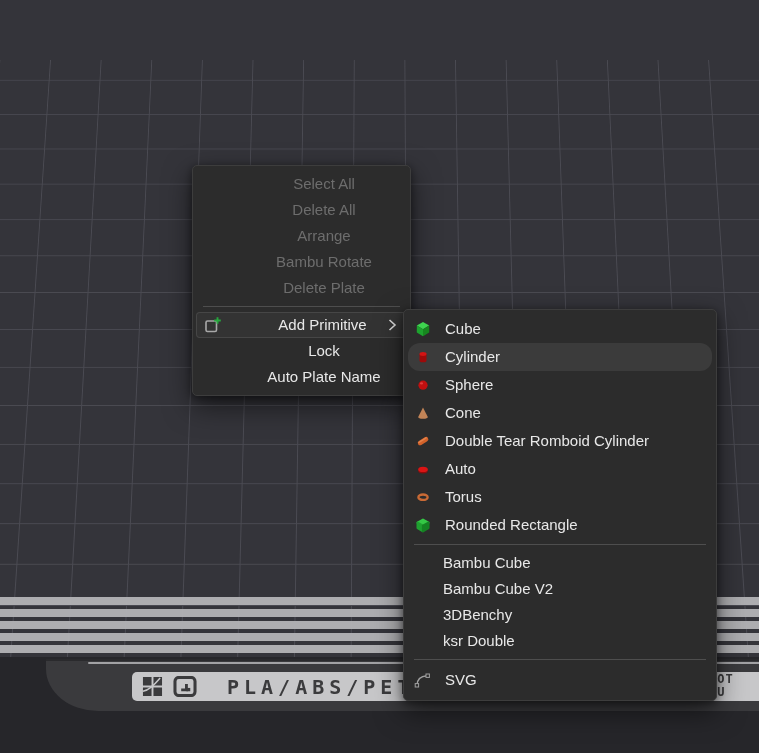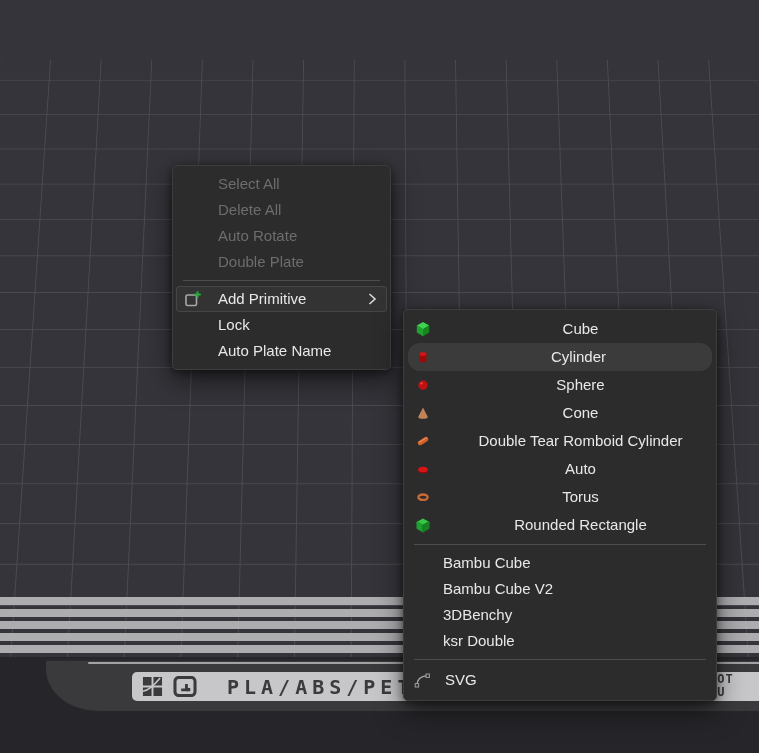--- a/index.html
+++ b/index.html
@@ -29,31 +29,31 @@
   .plate-label{position:absolute;left:95px;top:50%;transform:translateY(-50%);
                font-family:"DejaVu Sans Mono",monospace;font-weight:bold;font-size:20px;
                letter-spacing:5px;color:#3b3b3d;white-space:nowrap;}
   .warn-text{position:absolute;left:577px;top:1px;font-family:"DejaVu Sans Mono",monospace;
              font-weight:bold;font-size:12px;line-height:13px;letter-spacing:1px;color:#3b3b3d;white-space:nowrap;}
 
   
   .menu{position:absolute;background:#2c2c2c;border:1px solid #3d3d3d;border-radius:5px;
         padding:5px 0;box-shadow:0 10px 28px rgba(0,0,0,.55),0 2px 8px rgba(0,0,0,.45);
         box-sizing:border-box;color:#e8e8e8;font-size:15px;}
-  .main-menu{left:172px;top:165px;width:219px;}
+  .main-menu{left:192px;top:165px;width:219px;text-align:center;}
   .sub-menu{left:403px;top:309px;width:314px;}
 
   .mrow{position:relative;height:26px;line-height:26px;padding-left:45px;white-space:nowrap;}
   .mrow.disabled{color:#6d6d6d;}
   .mrow.active{background:#333333;box-shadow:inset 0 0 0 1px #464646;border-radius:4px;
                margin:0 3px;padding-left:42px;}
   .micon{position:absolute;left:8px;top:4px;width:18px;height:18px;}
   .chev{position:absolute;right:10px;top:7px;width:9px;height:12px;}
 
-  .srow{position:relative;height:28px;line-height:28px;padding-left:41px;white-space:nowrap;text-align:center;}
+  .srow{position:relative;height:28px;line-height:28px;padding-left:41px;white-space:nowrap;}
   .srow .sicon{position:absolute;left:11px;top:6px;width:16px;height:16px;}
   .srow.hl{background:#3b3b3b;border-radius:12px;margin:0 4px;padding-left:37px;}
   .srow.hl .sicon{left:7px;}
   .lrow{position:relative;height:26px;line-height:26px;padding-left:39px;white-space:nowrap;}
   .vrow{position:relative;height:30px;line-height:30px;padding-left:41px;white-space:nowrap;}
   .vrow .sicon{position:absolute;left:10px;top:7px;width:18px;height:16px;}
   .sep{height:1px;background:#4e4e4e;margin:5px 10px;}
 </style>
 </head>
 <body>
@@ -90,22 +90,23 @@
     </svg>
     <div class="warn-text">
       <div>HOT</div>
       <div>SU</div>
     </div>
   </div>
 
   <div class="menu main-menu">
     <div class="mrow disabled">Select All</div>
     <div class="mrow disabled">Delete All</div>
-    <div class="mrow disabled">Auto Rotate</div>
-    <div class="mrow disabled">Double Plate</div>
+    <div class="mrow disabled">Arrange</div>
+    <div class="mrow disabled">Bambu Rotate</div>
+    <div class="mrow disabled">Delete Plate</div>
     <div class="sep"></div>
     <div class="mrow active">
       <svg class="micon" viewBox="0 0 18 18">
         <rect x="2" y="5" width="10.5" height="10.5" rx="1.5" fill="none" stroke="#a8a8a8" stroke-width="1.6"></rect>
         <path d="M13.5,1.2 v6.6 M10.2,4.5 h6.6" fill="none" stroke-width="1.9" stroke="#27a83e"></path>
       </svg>
       <span>Add Primitive</span>
       <svg class="chev" viewBox="0 0 9 12">
         <polyline points="1.5,1 7,6 1.5,11" fill="none" stroke="#d8d8d8" stroke-width="1.6"></polyline>
       </svg>

